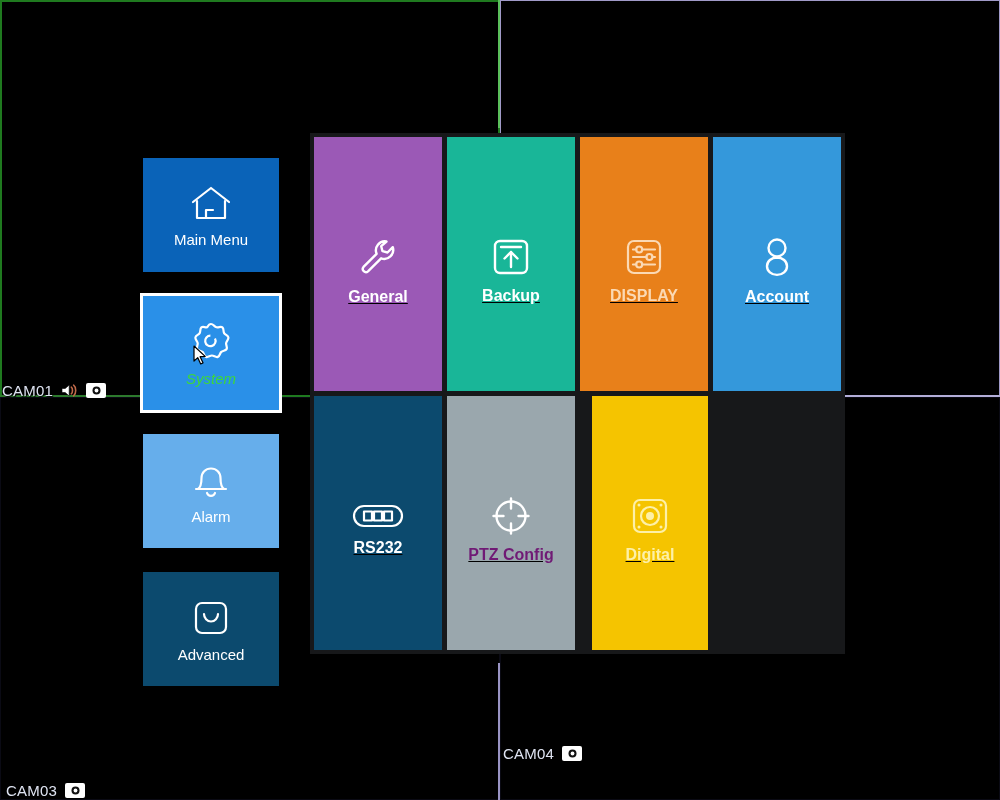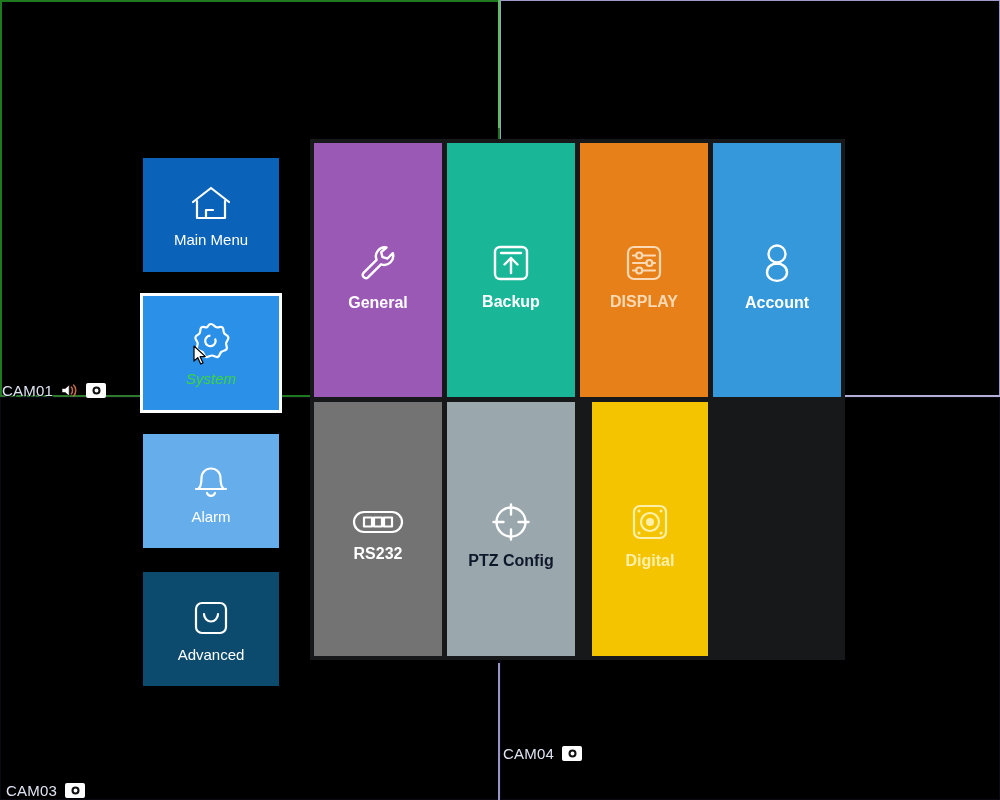--- a/index.html
+++ b/index.html
@@ -91,30 +91,31 @@
     outline: 3px solid #ffffff;
     outline-offset: 0;
   }
   .side-tile .s-label { line-height: 1; }
   .side-tile .s-ico { display: block; line-height: 0; }
 
   
   #menu-panel {
     position: absolute;
     left: 310px;
-    top: 139px;
+    top: 133px;
     width: 535px;
     height: 521px;
     background: #17181a;
     box-sizing: border-box;
     padding: 4px;
     display: grid;
     grid-template-columns: repeat(4, 1fr);
     grid-template-rows: repeat(2, 1fr);
     gap: 5px;
+    text-decoration: underline;
   }
   .grid-tile {
     box-sizing: border-box;
     display: flex;
     flex-direction: column;
     align-items: center;
     justify-content: center;
     gap: 10px;
     color: #ffffff;
     font-size: 16px;
@@ -291,21 +292,21 @@
       <span class="g-ico">
         <svg width="40" height="44" viewBox="0 0 40 44" fill="none" stroke="#ffffff" stroke-width="2.4" stroke-linecap="round" stroke-linejoin="round">
           <circle cx="20" cy="13" r="8.5"></circle>
           <path d="M20 22.5c-5.6 0-10 3.8-10 8.7s4.4 8.7 10 8.7 10-3.8 10-8.7-4.4-8.7-10-8.7z"></path>
         </svg>
       </span>
       <span class="g-label" style="color: rgb(255, 255, 255);">Account</span>
     </div>
   </div>
 
-  <div class="grid-tile" id="tile-5" style="background: #737373;">
+  <div class="grid-tile" id="tile-5" style="background: #0c4a6e;">
     <div class="g-stack">
       <span class="g-ico">
         <svg width="52" height="28" viewBox="0 0 52 28" fill="none" stroke="#ffffff" stroke-width="2.2" stroke-linejoin="round">
           <rect x="2" y="4" width="48" height="20" rx="10"></rect>
           <rect x="12" y="9.5" width="8" height="9"></rect>
           <rect x="22" y="9.5" width="8" height="9"></rect>
           <rect x="32" y="9.5" width="8" height="9"></rect>
         </svg>
       </span>
       <span class="g-label" style="color: rgb(255, 255, 255);">RS232</span>
@@ -313,21 +314,21 @@
   </div>
 
   <div class="grid-tile" id="tile-6" style="background: rgb(154, 167, 173);">
     <div class="g-stack">
       <span class="g-ico">
         <svg width="42" height="42" viewBox="0 0 42 42" fill="none" stroke="#ffffff" stroke-width="2.4" stroke-linecap="round">
           <circle cx="21" cy="21" r="14.5"></circle>
           <path d="M21 3.5v10M21 28.5v10M3.5 21h10M28.5 21h10"></path>
         </svg>
       </span>
-      <span class="g-label" style="color: #0f172a;">PTZ Config</span>
+      <span class="g-label" style="color: #701a75;">PTZ Config</span>
     </div>
   </div>
 
   <div class="grid-tile" id="tile-7" style="background: rgb(245, 196, 0); margin-left: 12px;">
     <div class="g-stack">
       <span class="g-ico">
         <svg width="42" height="42" viewBox="0 0 42 42" fill="none" stroke="#fdf0a8" stroke-width="2.2" stroke-linecap="round" stroke-linejoin="round">
           <rect x="5" y="5" width="32" height="32" rx="6"></rect>
           <circle cx="21" cy="21" r="9"></circle>
           <circle cx="21" cy="21" r="4" fill="#fdf0a8" stroke="none"></circle>

